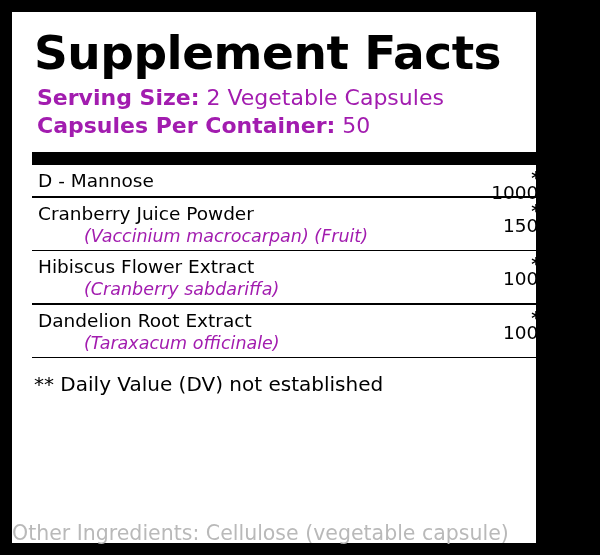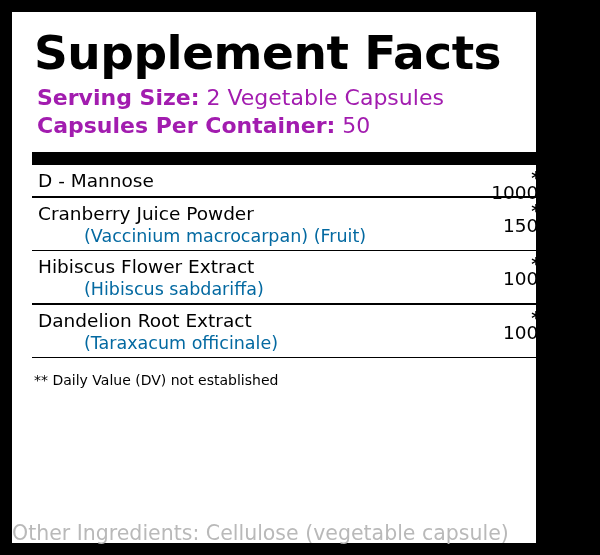--- a/index.html
+++ b/index.html
@@ -100,27 +100,28 @@
   .ing-dv {
     position: absolute;
     right: 18px;
     top: -3px;
     font-size: 18px;
     font-weight: bold;
     color: #000;
   }
   .ing-sub {
     font-size: 17.5px;
-    color: #0369a1;
+    color: #a21caf;
     margin-left: 52px;
     margin-top: 1px;
     white-space: nowrap;
+    font-style: italic;
   }
   .footnote {
-    font-size: 14px;
+    font-size: 20px;
     color: #000;
     margin: 14px 0 0 8px;
   }
   .other-ing {
     position: absolute;
     left: 12px;
     top: 521px;
     width: 576px;
     font-size: 20.5px;
     color: #b9b9b9;
@@ -170,21 +171,21 @@
     </div>
 
     <div class="rule-thin"></div>
 
     <div class="ing-block">
       <div class="ing-main">
         <span class="ing-name">Hibiscus Flower Extract</span>
         <span class="ing-amount">100mg</span>
         <span class="ing-dv">**</span>
       </div>
-      <div class="ing-sub">(Hibiscus sabdariffa)</div>
+      <div class="ing-sub">(Cranberry sabdariffa)</div>
     </div>
 
     <div class="rule-thin"></div>
 
     <div class="ing-block">
       <div class="ing-main">
         <span class="ing-name">Dandelion Root Extract</span>
         <span class="ing-amount">100mg</span>
         <span class="ing-dv">**</span>
       </div>

